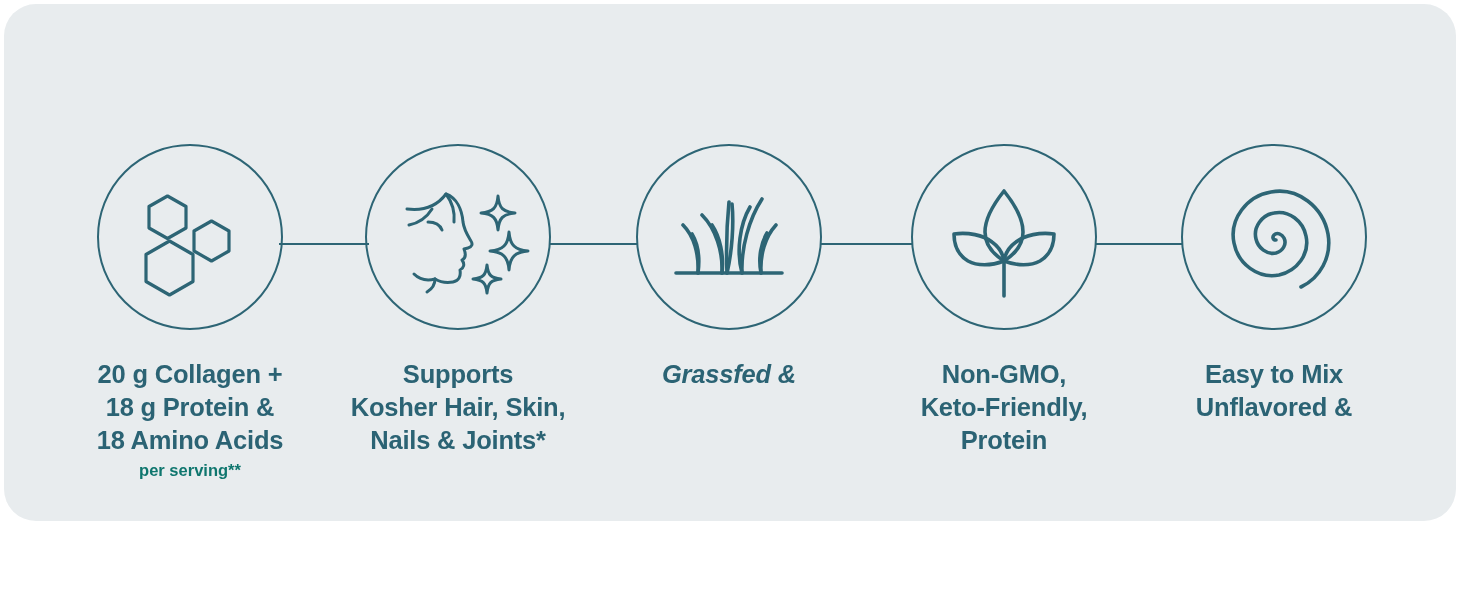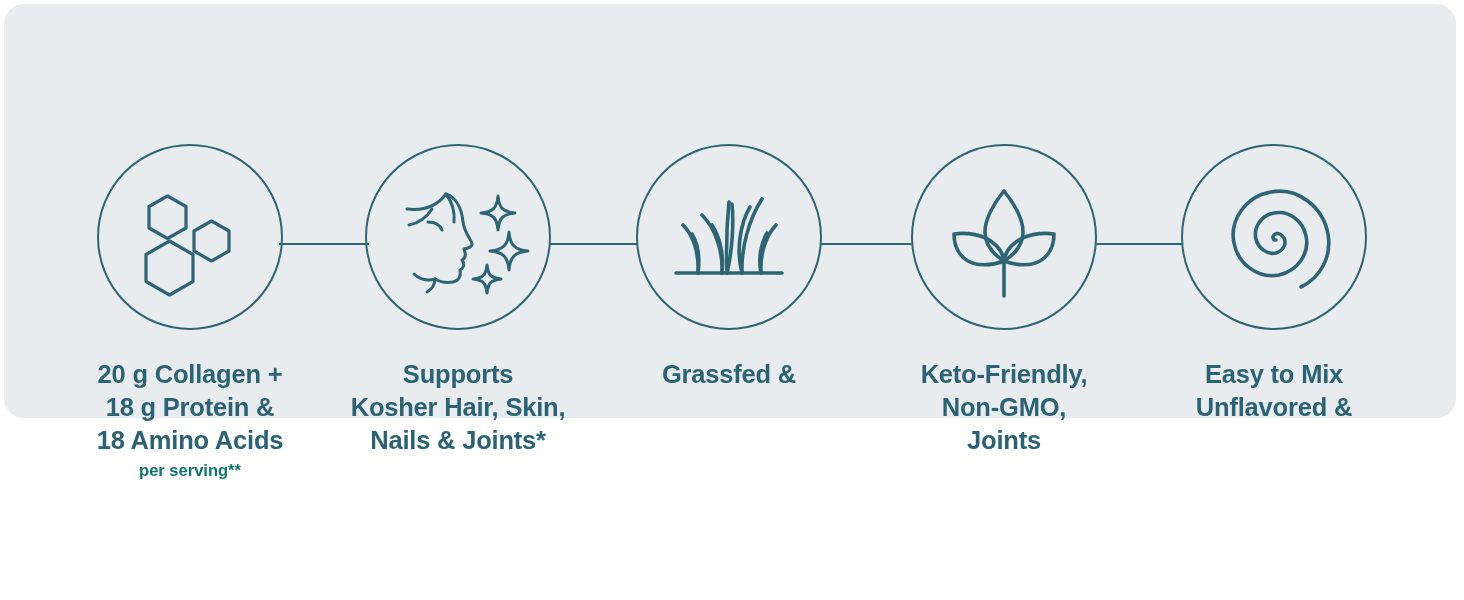--- a/index.html
+++ b/index.html
@@ -12,23 +12,23 @@
     height: 600px;
     font-family: "Liberation Sans", sans-serif;
     overflow: hidden;
   }
 
   .panel {
     position: absolute;
     left: 4px;
     top: 4px;
     width: 1452px;
-    height: 414px;
+    height: 517px;
     background: #e8ecee;
-    border-radius: 20px;
+    border-radius: 32px;
     box-sizing: border-box;
   }
 
   .features {
     position: absolute;
     left: 0;
     top: 0;
     width: 1452px;
     height: 590px;
   }
@@ -157,21 +157,21 @@
           </svg>
         </div>
       </div>
       <div class="label">
         <div>Supports</div>
         <div>Kosher Hair, Skin,</div>
         <div>Nails &amp; Joints*</div>
       </div>
     </div>
 
-    <div class="feature" style="left:725px;">
+    <div class="feature" style="left:725px;font-style:italic;">
       <div class="circle-wrap">
         <div class="circle"></div>
         <div class="icon">
           <svg viewBox="0 0 186 186" fill="none" stroke="#2d6575" stroke-width="3.6" stroke-linejoin="round" stroke-linecap="round">
 
             <line x1="40" y1="129" x2="146" y2="129"></line>
 
             <path d="M47 81 C58 92 63 110 62 129"></path>
             <path d="M62 129 C64 114 62 100 56 90"></path>
 
@@ -207,23 +207,23 @@
                      C57 88 72 91 81 98 C88 103 92 110 93 117 Z"></path>
 
             <path d="M93 117 C106 122 120 122 129 117 C139 111 143 101 143 90
                      C129 88 114 91 105 98 C98 103 94 110 93 117 Z"></path>
 
             <line x1="93" y1="112" x2="93" y2="152"></line>
           </svg>
         </div>
       </div>
       <div class="label">
+        <div>Non-GMO,</div>
         <div>Keto-Friendly,</div>
-        <div>Non-GMO,</div>
-        <div>Joints</div>
+        <div>Protein</div>
       </div>
     </div>
 
     <div class="feature" style="left:1270px;">
       <div class="circle-wrap">
         <div class="circle"></div>
         <div class="icon">
           <svg viewBox="0 0 186 186" fill="none" stroke="#2d6575" stroke-width="3.6" stroke-linejoin="round" stroke-linecap="round">
             <path d="M95 96
                      C92 96 91 93 93 91

